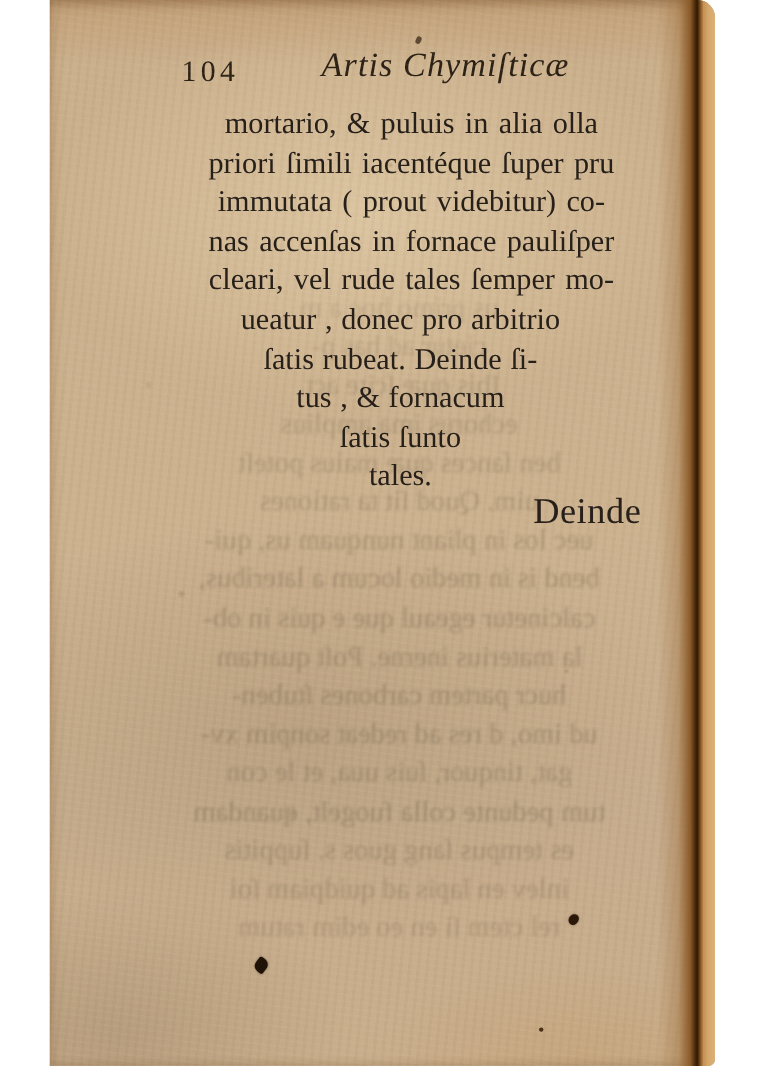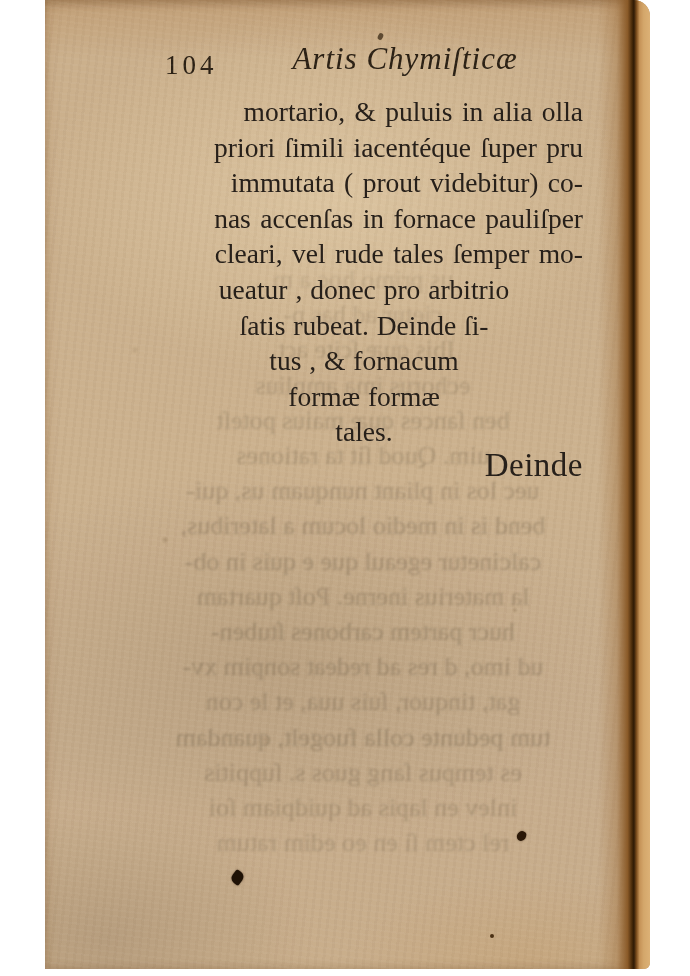--- a/index.html
+++ b/index.html
@@ -59,21 +59,21 @@
     position:absolute; left:200px; top:41px; width:320px;
     text-align:center; font-style:italic; font-size:31px;
     color:#2a2014; letter-spacing:1px;
   }
   .textblock {
     position:absolute; left:100px; top:94px; width:438px;
     color:#27201a; font-size:27.5px; line-height:35.6px;
     z-index:3;
   }
   .line { white-space:nowrap; }
-  .align-left   { text-align:right; word-spacing:2.5px;margin-left:20px; }
+  .align-left   { text-align:center; word-spacing:2.5px;margin-left:20px; }
   .align-center { text-align:center; word-spacing:1px; }
   .catchword {
     position:absolute; left:100px; top:447px; width:438px;
     text-align:right; font-size:33px; color:#27201a;
     letter-spacing:.5px; z-index:3;
   }
   .ghost {
     position:absolute; left:88px; top:262px; width:460px;
     text-align:center; color:#6d5d46;
     font-size:26px; line-height:35.2px;
@@ -134,21 +134,21 @@
   <div class="textblock">
 
   <div class="line align-left">mortario, &amp; puluis in alia olla</div>
       <div class="line align-left">priori ſimili iacentéque ſuper pru</div>
       <div class="line align-left">immutata ( prout videbitur) co-</div>
       <div class="line align-left">nas accenſas in fornace pauliſper</div>
       <div class="line align-left">cleari, vel rude tales ſemper mo-</div>
       <div class="line align-center">ueatur , donec pro arbitrio</div>
       <div class="line align-center">ſatis rubeat. Deinde ſi-</div>
       <div class="line align-center">tus , &amp; fornacum</div>
-      <div class="line align-center">formæ formæ</div>
+      <div class="line align-center">ſatis ſunto</div>
       <div class="line align-center">tales.</div>
     </div>
 
   <div class="catchword">Deinde</div>
 
   <div class="spot-a"></div>
   <div class="spot-b"></div>
   <div class="speck-a"></div>
   <div class="speck-b"></div>
 

